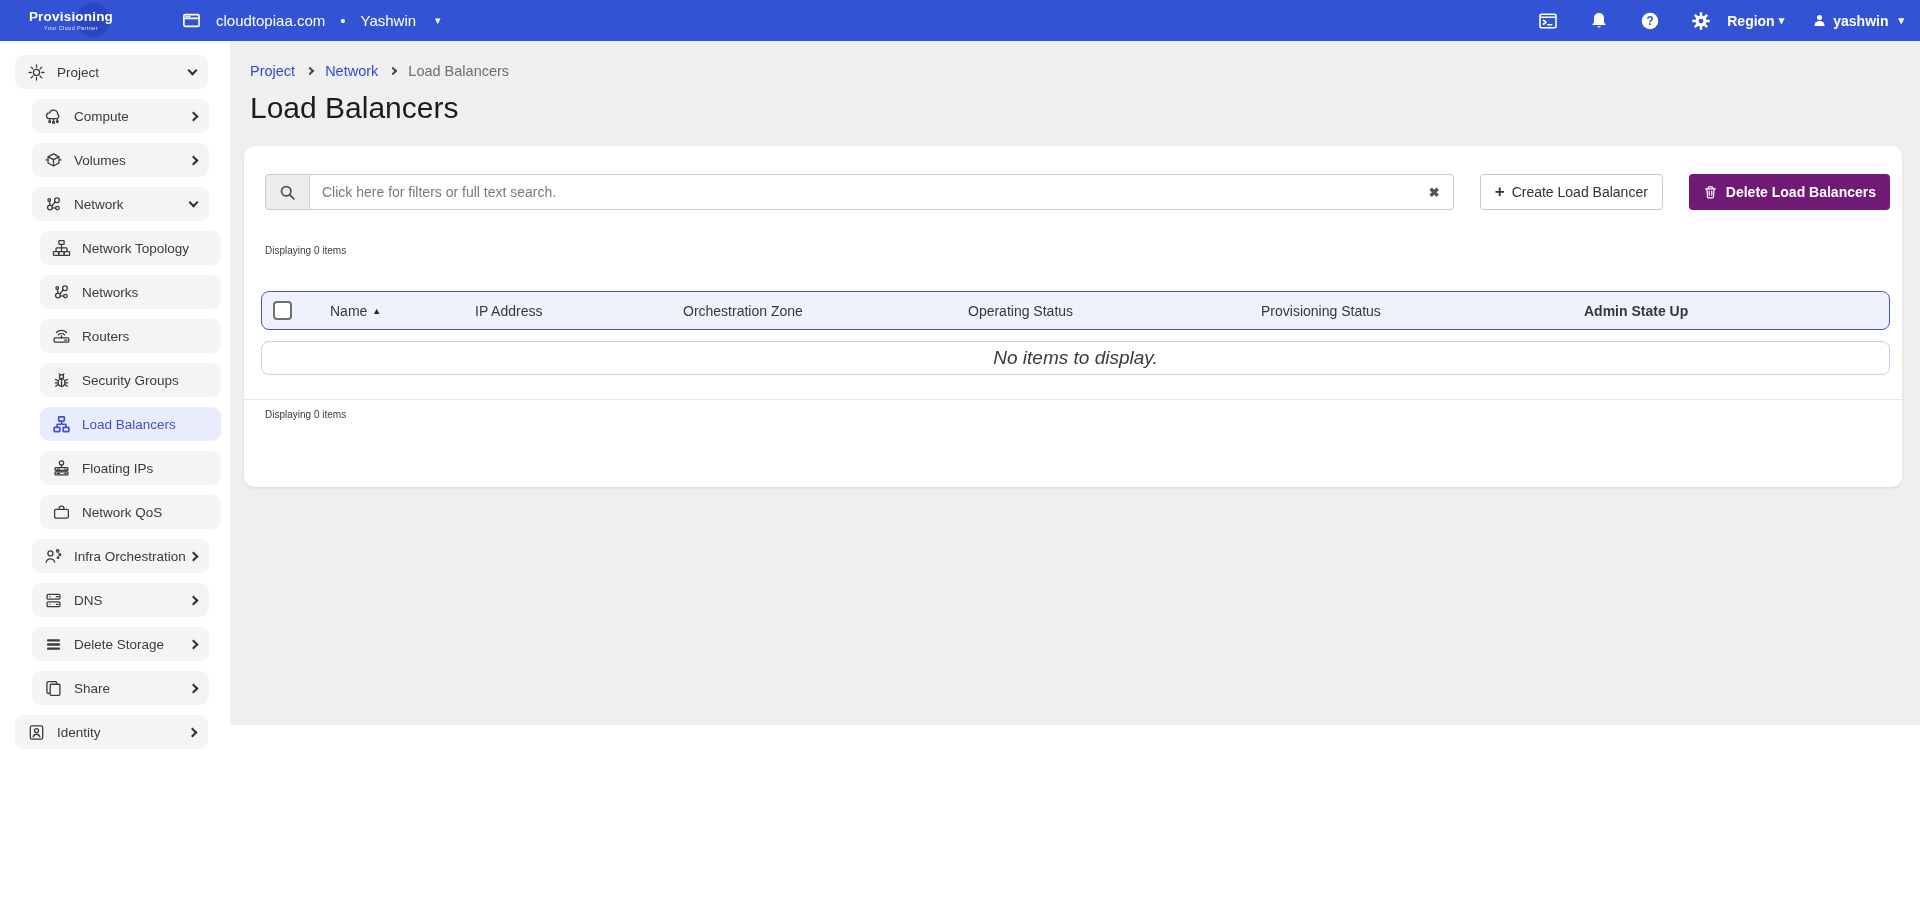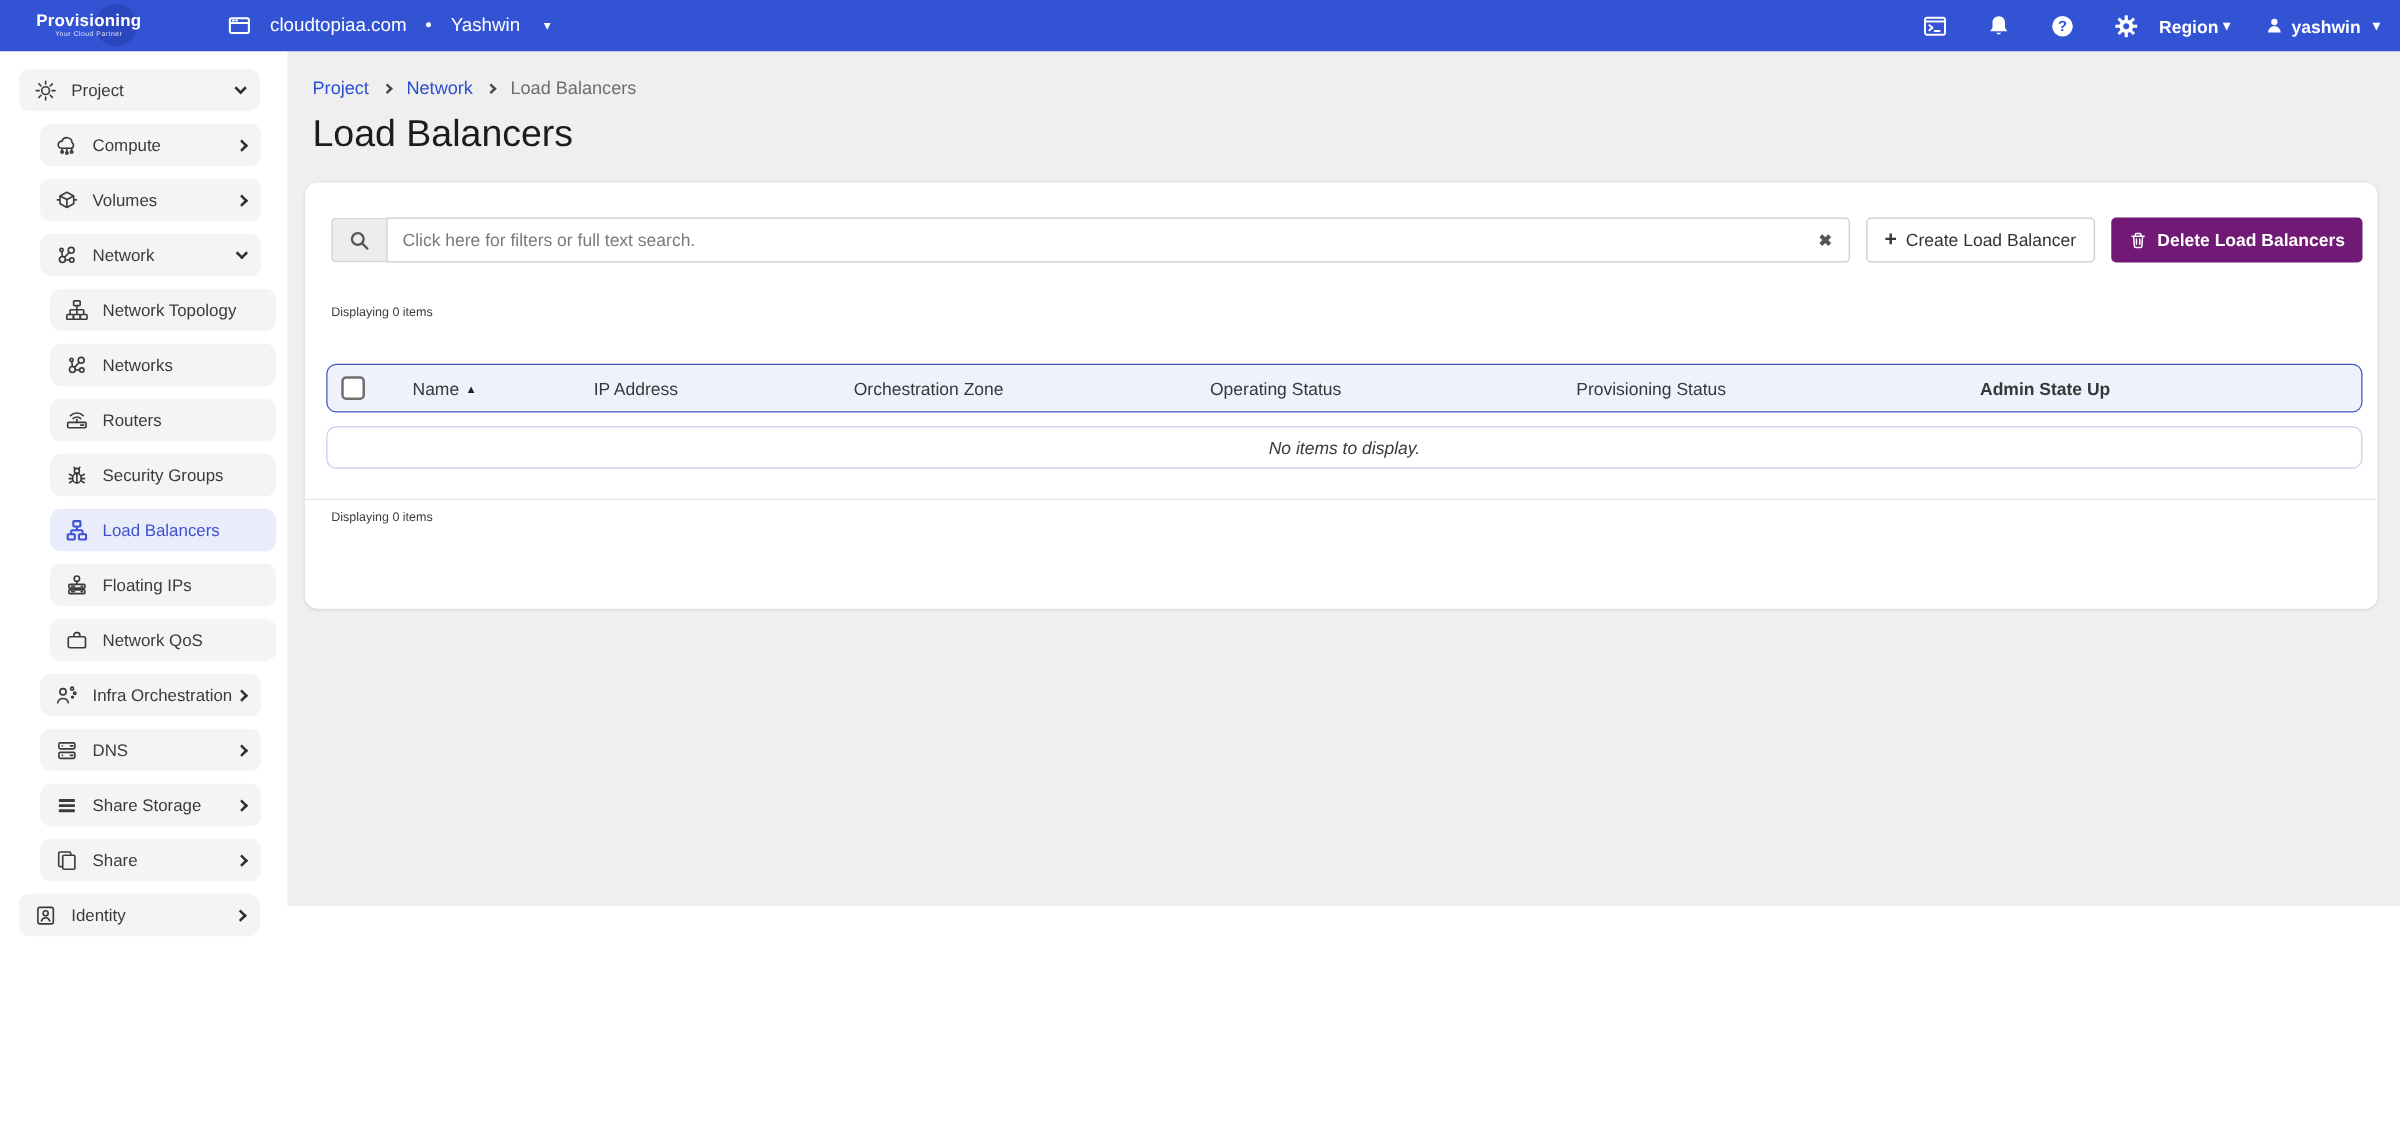--- a/index.html
+++ b/index.html
@@ -44,21 +44,21 @@
   .breadcrumb { padding:22px 0 0 20px; font-size:14.5px; display:flex; align-items:center; gap:12px; }
   .bc-link { color:#2c4ed1; cursor:pointer; }
   .bc-current { color:#6e6e6e; }
   .bc-sep { display:inline-block; width:6px; height:6px; border-right:2px solid #4a4a4a; border-bottom:2px solid #4a4a4a; transform:rotate(-45deg); }
   .page-title { margin:12px 0 0 20px; font-size:30px; font-weight:400; color:#1c1c1c; }
 
   
   .card { margin:21px 18px 0 14px; height:341px; background:#fff; border-radius:10px;
           box-shadow:0 1px 3px rgba(0,0,0,.10); padding:28px 12px 0 17px; }
 
-  .toolbar { display:flex; gap:13px; height:36px; margin-left:4px; }
+  .toolbar { display:flex; gap:26px; height:36px; margin-left:4px; }
   .search-wrap { flex:1; display:flex; position:relative; }
   .search-iconbox { width:44px; background:#ededed; border:1px solid #cccccc; border-right:none;
                     border-radius:4px 0 0 4px; display:flex; align-items:center; justify-content:center; }
   .search-input { flex:1; border:1px solid #cccccc; border-radius:0 4px 4px 0; padding:0 40px 0 12px;
                   font-size:14px; color:#444; outline:none; background:#fff; font-family:"Liberation Sans",sans-serif; }
   .search-input::placeholder { color:#7a7a7a; }
   .clear-btn { position:absolute; right:14px; top:50%; transform:translateY(-50%); color:#555;
                font-weight:bold; font-size:13px; cursor:pointer; }
   .btn { display:flex; align-items:center; border-radius:4px; font-size:14px; padding:0 14px; cursor:pointer; white-space:nowrap; }
   .btn-create { background:#fff; border:1px solid #c9c9c9; color:#333; gap:7px; }
@@ -73,21 +73,21 @@
            display:flex; align-items:center; font-size:14px; color:#383838; }
   .cell { flex:none; display:flex; align-items:center; }
   .cell-cb  { width:68px; padding-left:11px; }
   .cell-name{ width:145px; } .cell-ip { width:208px; } .cell-az { width:285px; }
   .cell-os  { width:293px; } .cell-ps { width:323px; } .cell-asu{ flex:1;font-weight:bold; }
   .checkbox { width:19px; height:19px; border:2px solid #6f6f6f; border-radius:4px; background:#fff; cursor:pointer; }
   .sort-arrow { font-size:9px; margin-left:5px; color:#222; }
 
   .empty-row { margin-top:11px; height:34px; border:1px solid #c9cdf0; border-radius:8px;
                display:flex; align-items:center; justify-content:center; font-style:italic;
-               font-size:14px; color:#3a3a3a; }
+               font-size:19px; color:#3a3a3a; }
   .card-divider { margin:24px -12px 0 -17px; border-top:1px solid #e7e7e7; }
 </style>
 </head>
 <body>
 
 <div class="topbar">
   <div class="brand">
     <div class="brand-name">Provisioning</div>
     <div class="brand-tagline">Your Cloud Partner</div>
   </div>
@@ -318,21 +318,21 @@
     </div>
 
     <div class="nav-item lvl2">
       <span class="nav-ico">
         <svg viewBox="0 0 16 16" fill="currentColor" stroke="none">
           <rect x="2.6" y="3.6" width="10.8" height="1.9" rx=".4"></rect>
           <rect x="2.6" y="7.05" width="10.8" height="1.9" rx=".4"></rect>
           <rect x="2.6" y="10.5" width="10.8" height="1.9" rx=".4"></rect>
         </svg>
       </span>
-      <span class="nav-lbl">Share Storage</span>
+      <span class="nav-lbl">Delete Storage</span>
       <span class="chev right"></span>
     </div>
 
     <div class="nav-item lvl2">
       <span class="nav-ico">
         <svg viewBox="0 0 16 16" fill="none" stroke="currentColor" stroke-width="1.1" stroke-linejoin="round">
           <path d="M10.6 4.4V3.1a.9.9 0 0 0-.9-.9H3.4a.9.9 0 0 0-.9.9v8a.9.9 0 0 0 .9.9h1.4"></path>
           <rect x="5.2" y="4.4" width="8.2" height="9.4" rx=".9"></rect>
         </svg>
       </span>

